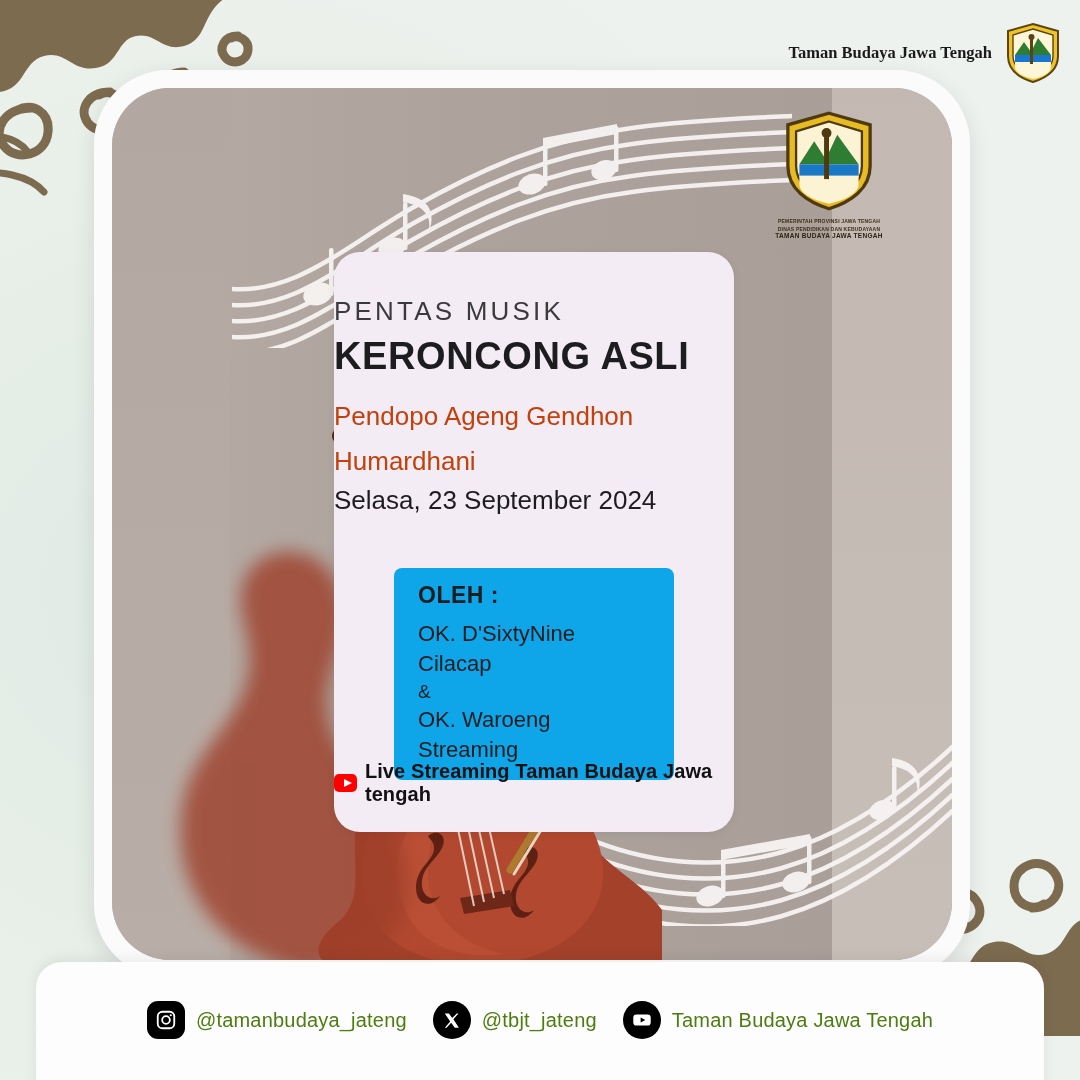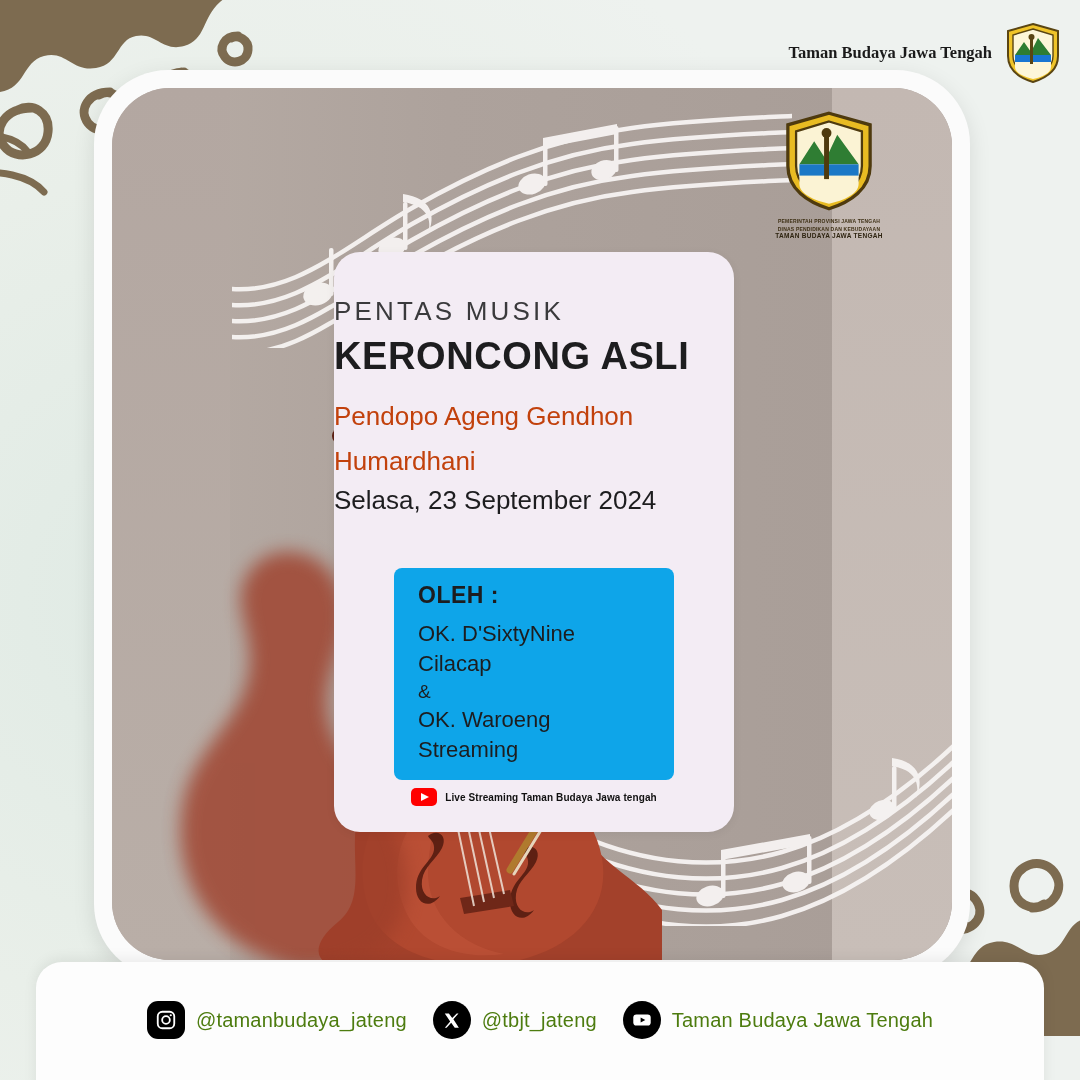--- a/index.html
+++ b/index.html
@@ -229,21 +229,21 @@
   }
   .yt-badge::after {
     content: "";
     position: absolute;
     left: 10px; top: 4.5px;
     border-left: 8px solid #fff;
     border-top: 4.5px solid transparent;
     border-bottom: 4.5px solid transparent;
   }
   .stream-text {
-    font-size: 10px;
+    font-size: 20px;
     font-weight: 700;
     color: #111;
     letter-spacing: .1px;
   }
 
   
   .footer {
     position: absolute;
     left: 36px;
     right: 36px;

